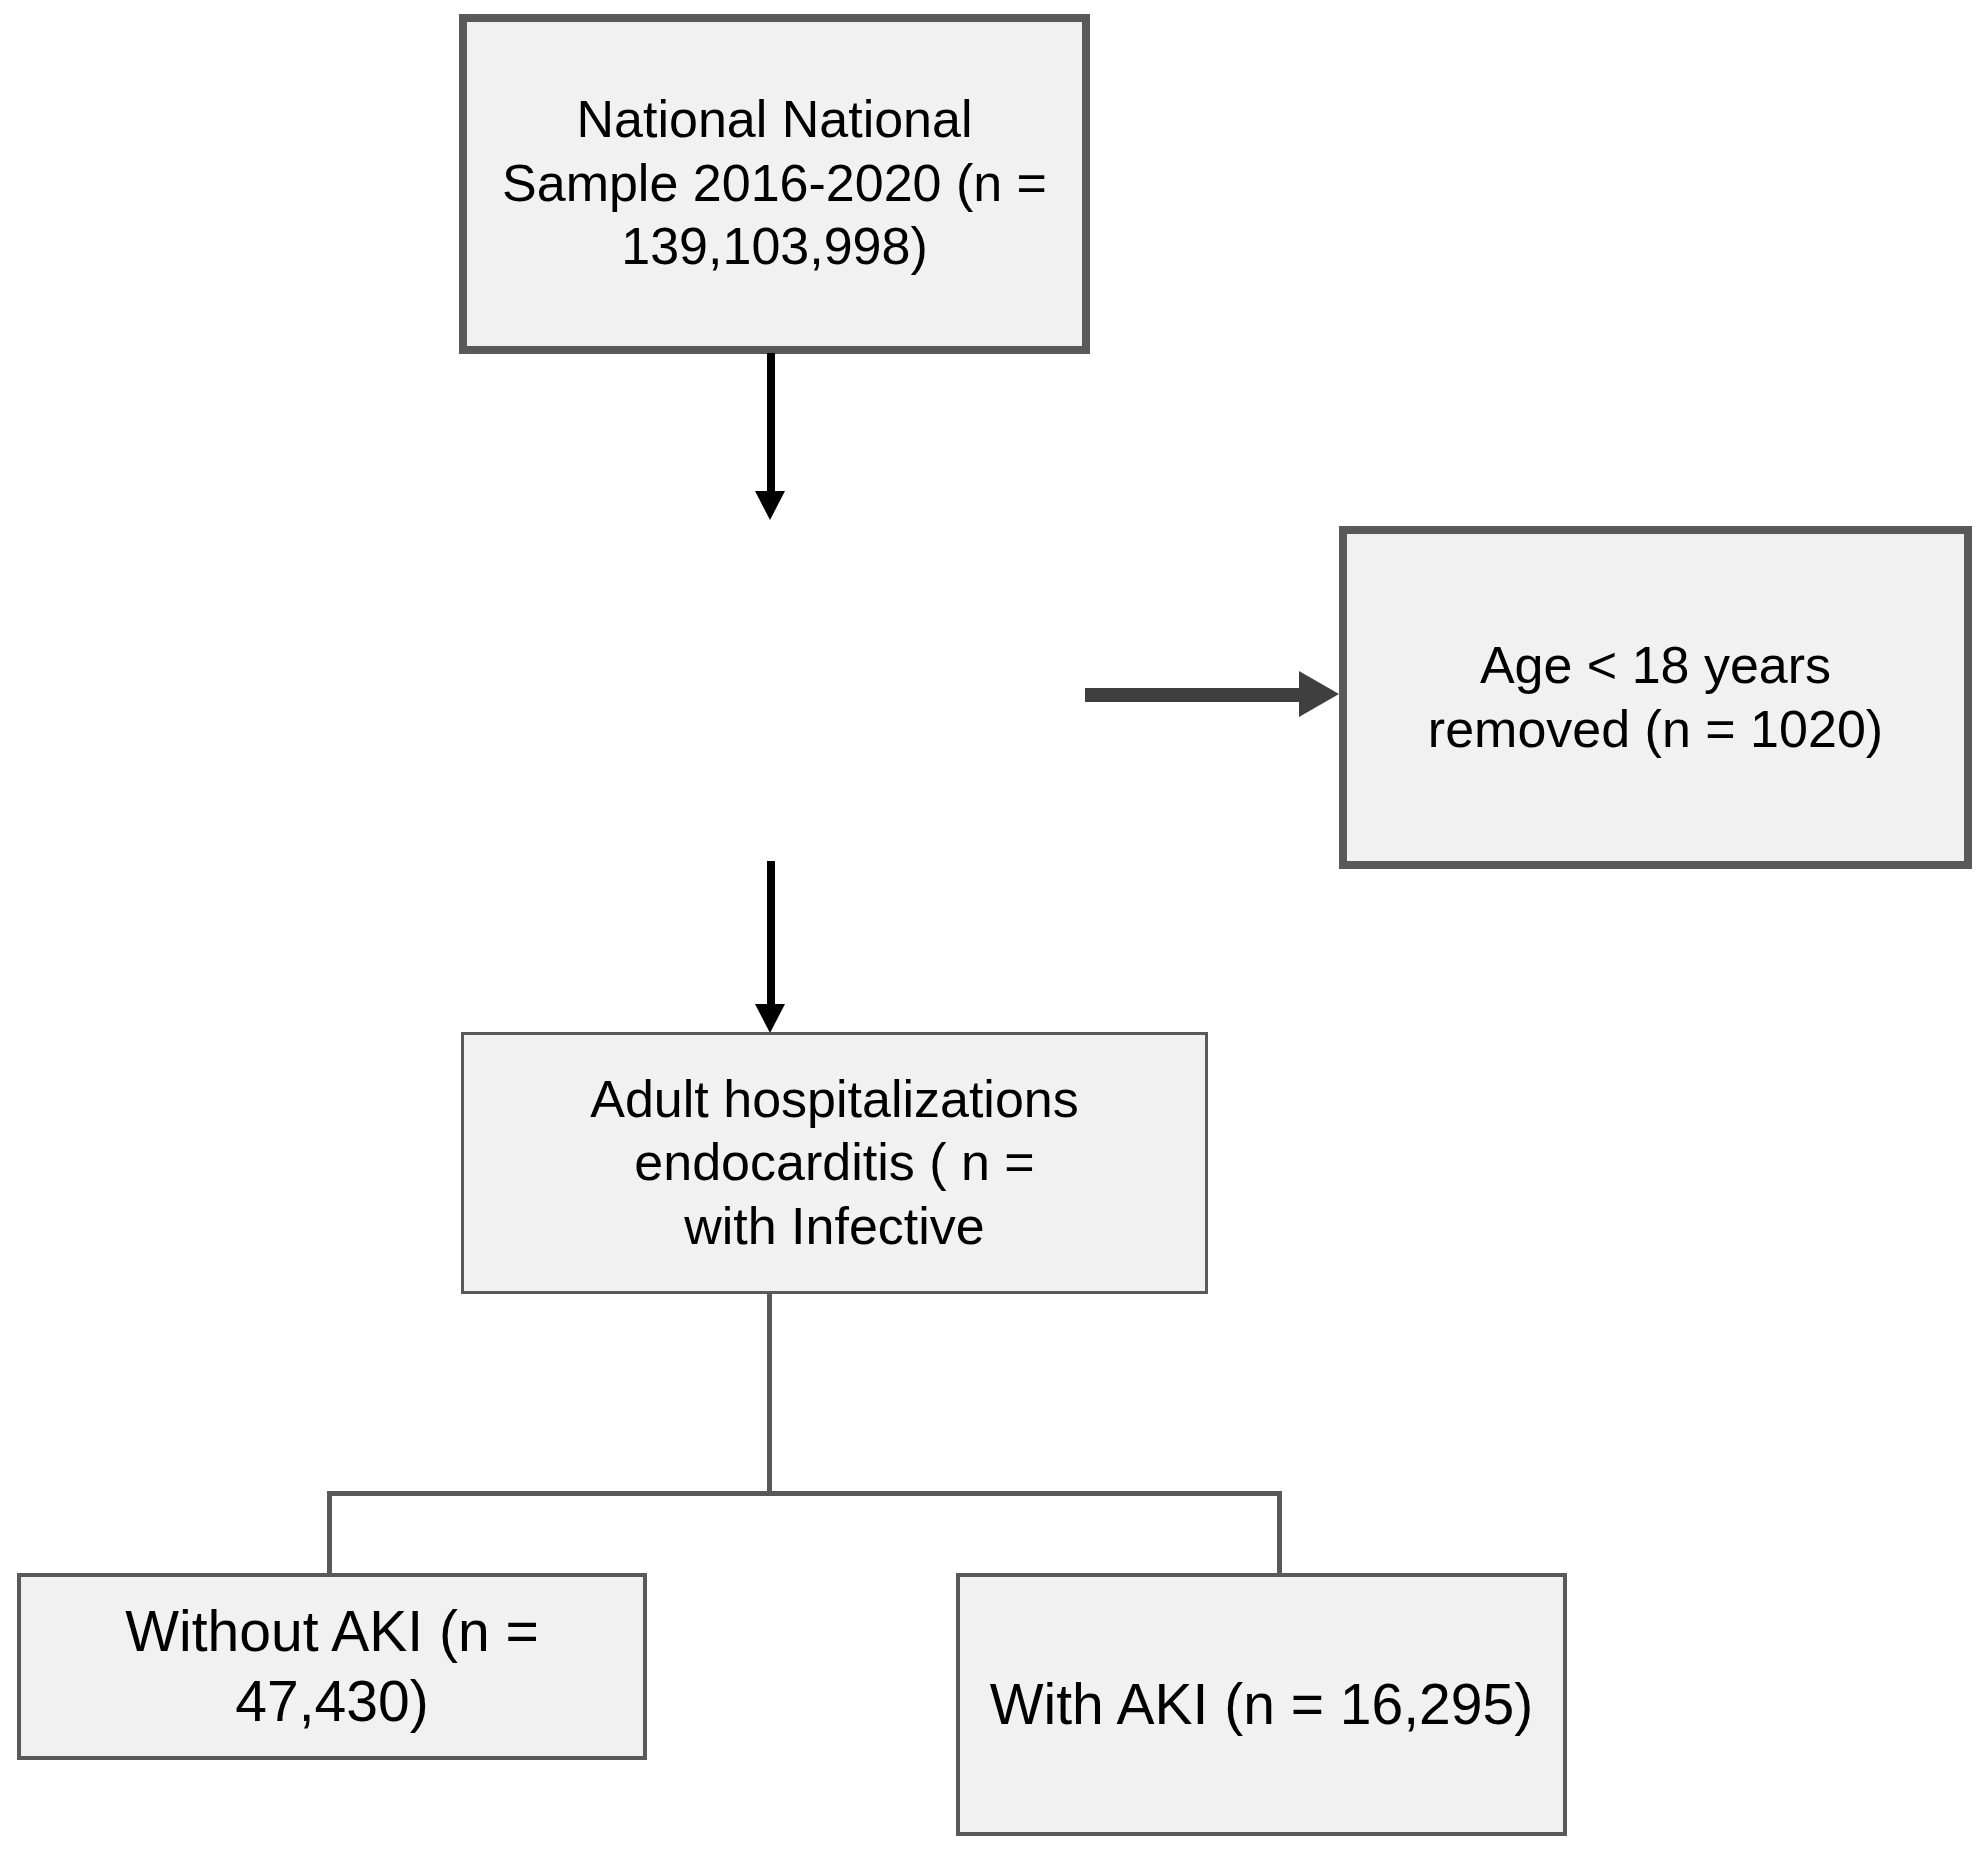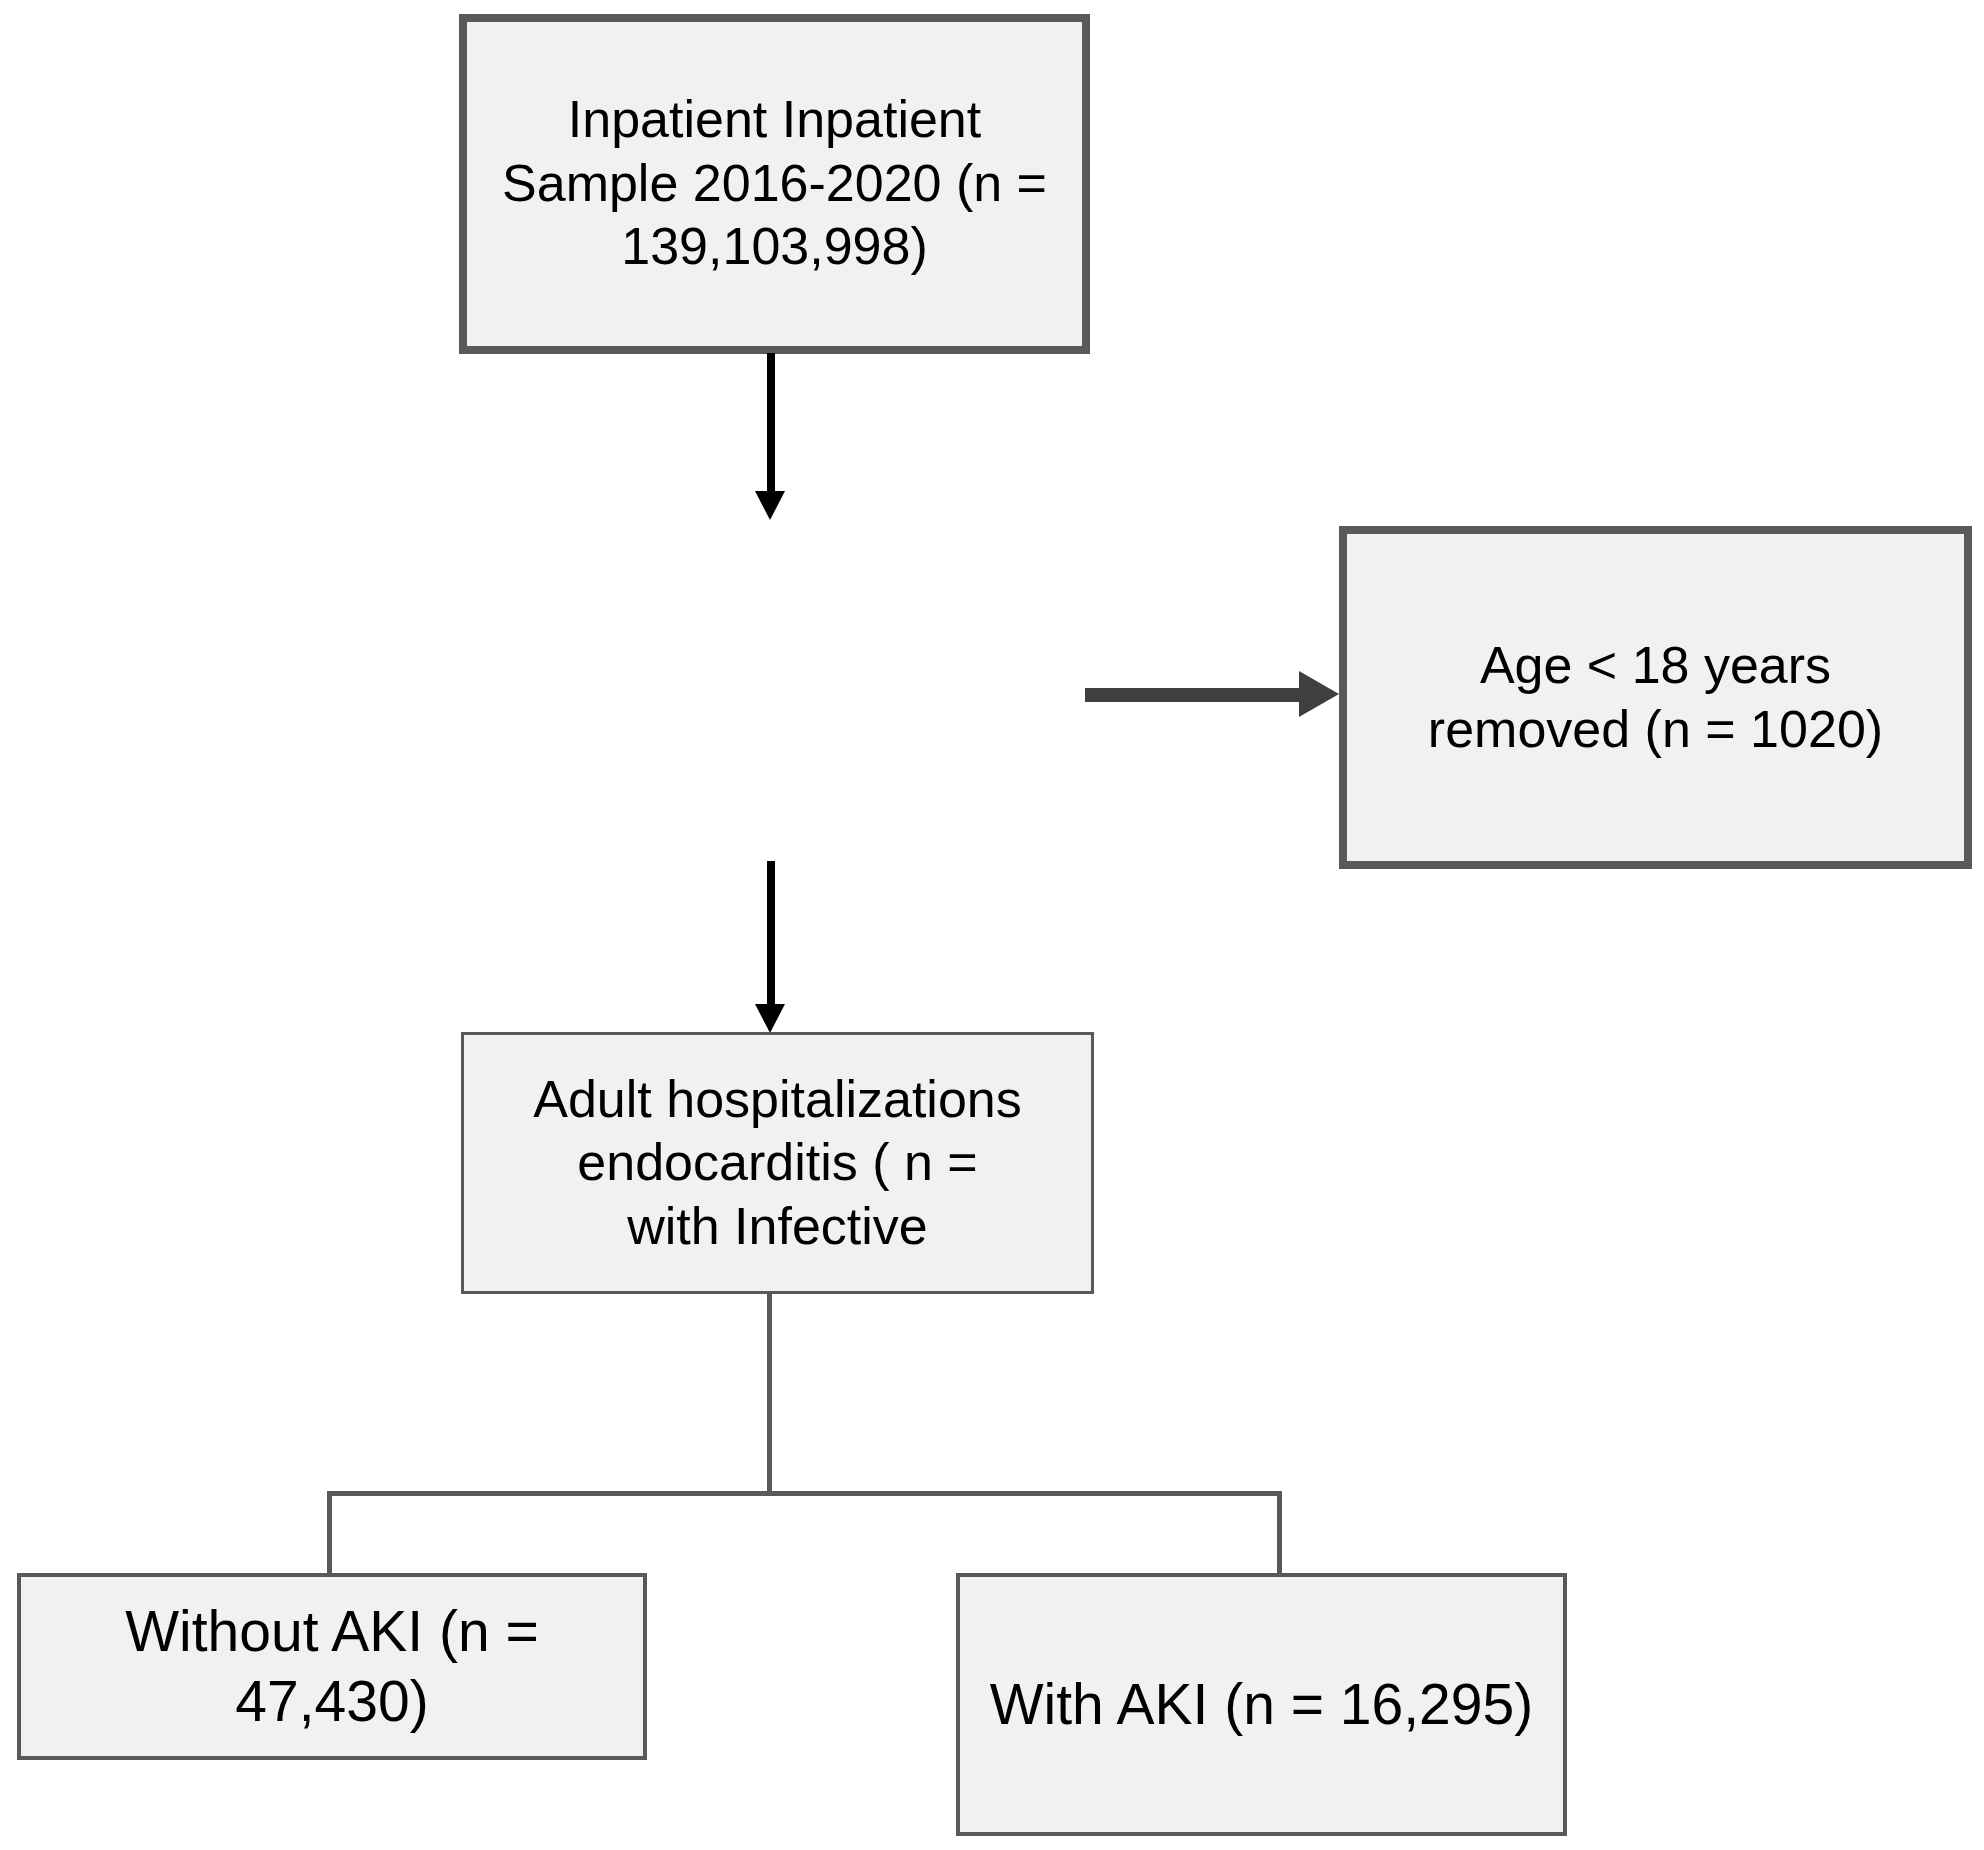--- a/index.html
+++ b/index.html
@@ -45,32 +45,32 @@
     border-bottom: 23px solid transparent;
     border-left: 40px solid #3f3f3f;
   }
   
   .cline { position: absolute; background: #595959; }
 
   
   #box-nis   { left: 459px;  top: 13.6px;   width: 631px; height: 340px; }
   #box-ie    { left: 455px;  top: 520px;  width: 630px; height: 341px; }
   #box-age   { left: 1339px; top: 526px;  width: 633px; height: 343px; }
-  #box-adult { left: 461px;  top: 1032px; width: 633px; height: 262px; }
+  #box-adult { left: 461px;  top: 1032px; width: 747px; height: 262px; }
   #box-noaki { left: 17px;   top: 1573px; width: 630px; height: 187px; }
   #box-aki   { left: 956px; top: 1573px; width: 611px; height: 263px; }
 </style>
 </head>
 <body>
 
 <div id="canvas">
 
   <div class="box" id="box-nis">
     <div class="txt t76">
-      <span class="ln">Inpatient Inpatient</span>
+      <span class="ln">National National</span>
       <span class="ln">Sample 2016-2020 (n =</span>
       <span class="ln">139,103,998)</span>
     </div>
   </div>
 
   <div class="vstem" style="left:767px; top:353px; height:142px;"></div>
   <div class="vhead" style="left:755px; top:491px;"></div>
 
 
   <div class="hstem" style="left:1085px; top:688px; width:218px;"></div>

